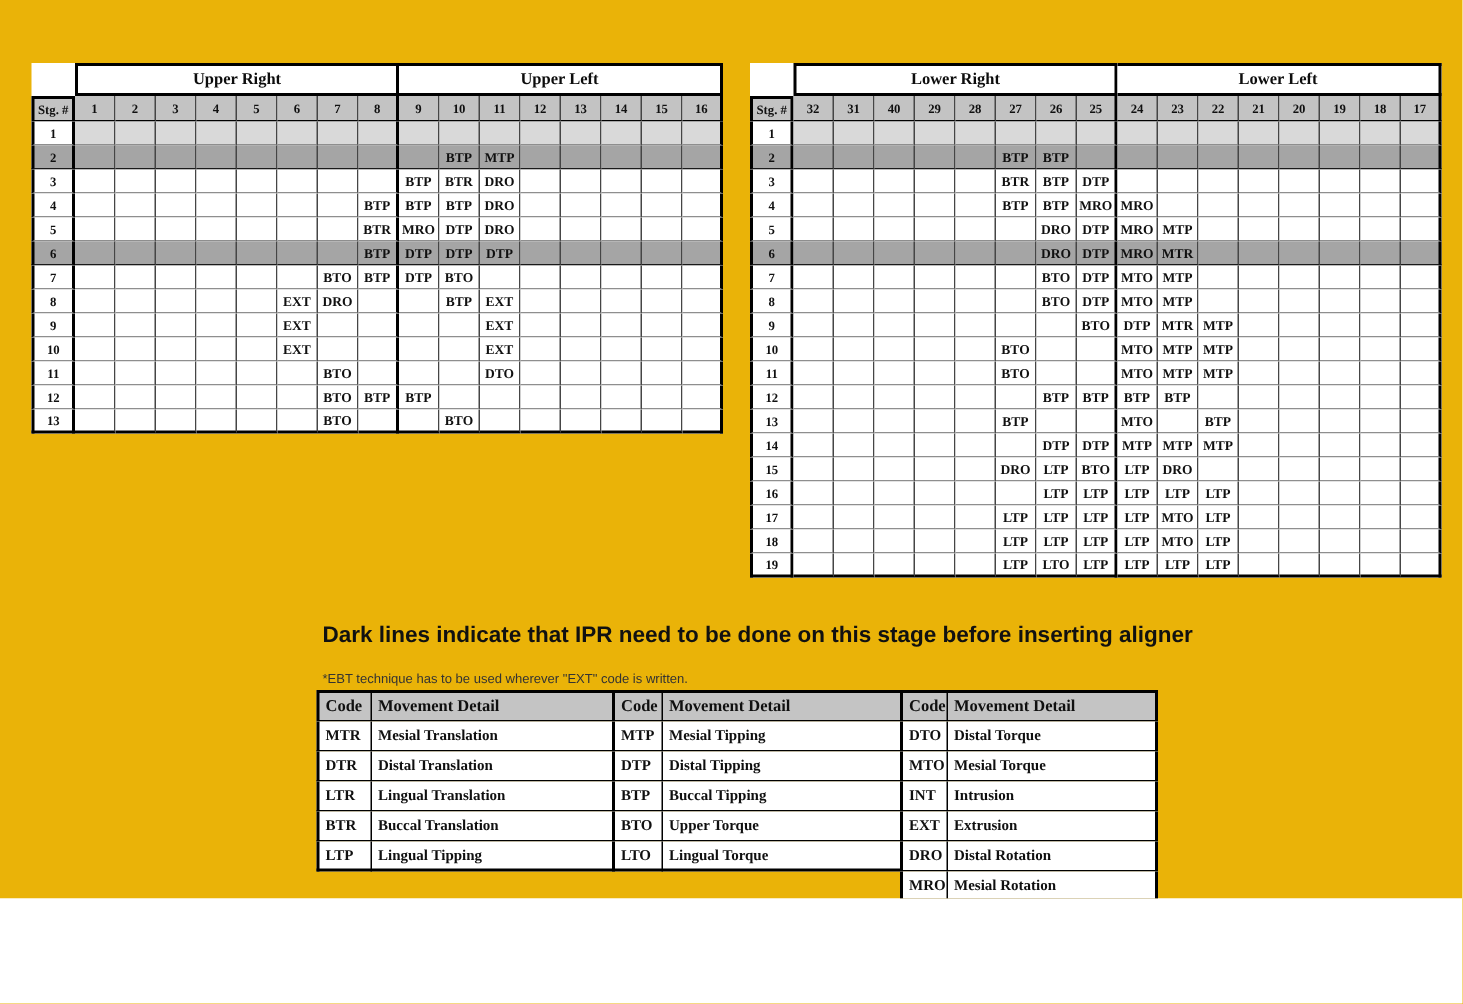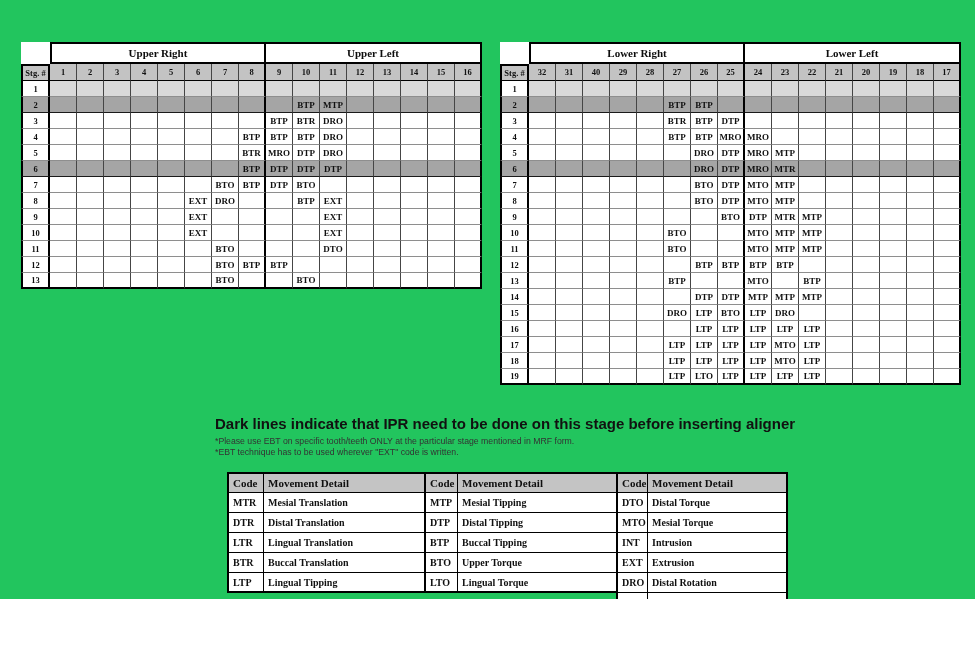--- a/index.html
+++ b/index.html
@@ -1,19 +1,19 @@
 <!DOCTYPE html>
 <html><head>
 <meta charset="utf-8">
 <style>
   * { box-sizing: border-box; margin: 0; padding: 0; }
   html, body { background: #ffffff; }
   .page {
     position: relative; width: 975px; height: 599px;
-    background: #22c55e; overflow: hidden;
+    background: #eab308; overflow: hidden;
     font-family: "Liberation Serif", serif;
   }
 
   
   .stage-table { position: absolute; display: grid; background: #fff; }
   .c {
     display: flex; align-items: center; justify-content: center;
     font-family: "Liberation Serif", serif; font-weight: bold;
     font-size: 9px; color: #101010; background: #fff;
     border-right: 1px solid #454545; border-bottom: 1px solid #8e8e8e;
@@ -45,25 +45,24 @@
   .small-note {
     position: absolute; left: 215px;
     font-family: "Liberation Sans", sans-serif;
     font-size: 8.7px; color: #333;
   }
   .n1 { top: 436px; }
   .n2 { top: 447px; }
 
   
   .legend {
-    position: absolute; left: 211px; top: 472px; display: grid;
+    position: absolute; left: 211px; top: 460px; display: grid;
     grid-template-columns: 37px 160px 34px 158px 32px 140px;
     grid-template-rows: 21px repeat(6, 20px);
     background: transparent;
-    margin-left: 16px;
   }
   .lg {
     display: flex; align-items: center;
     font-family: "Liberation Serif", serif; font-weight: bold;
     font-size: 10px; color: #101010; background: #fff;
     border-right: 1px solid #000; border-bottom: 1px solid #000;
     padding-left: 4px; overflow: hidden; white-space: nowrap;
   }
   .lg-h  { background: #c4c4c4; border-top: 2px solid #000; font-size: 11px; }
   .lg-gl { border-left: 2px solid #000; }
@@ -662,21 +661,20 @@
       <div class="c shade-white lastr">LTP</div>
       <div class="c shade-white lastr"></div>
       <div class="c shade-white lastr"></div>
       <div class="c shade-white lastr"></div>
       <div class="c shade-white lastr"></div>
       <div class="c shade-white lastc lastr"></div>
     </div>
 
   <div class="ipr-note">Dark lines indicate that IPR need to be done on this stage before inserting aligner</div>
 
-  <div class="small-note n1">*Please use EBT on specific tooth/teeth ONLY at the particular stage mentioned in MRF form.</div>
 
   <div class="small-note n2">*EBT technique has to be used wherever "EXT" code is written.</div>
 
   <div id="legend-table" class="legend">
       <div class="lg lg-h lg-gl">Code</div>
       <div class="lg lg-h lg-nr">Movement Detail</div>
       <div class="lg lg-h lg-gl">Code</div>
       <div class="lg lg-h lg-nr">Movement Detail</div>
       <div class="lg lg-h lg-gl">Code</div>
       <div class="lg lg-h lg-or">Movement Detail</div>

